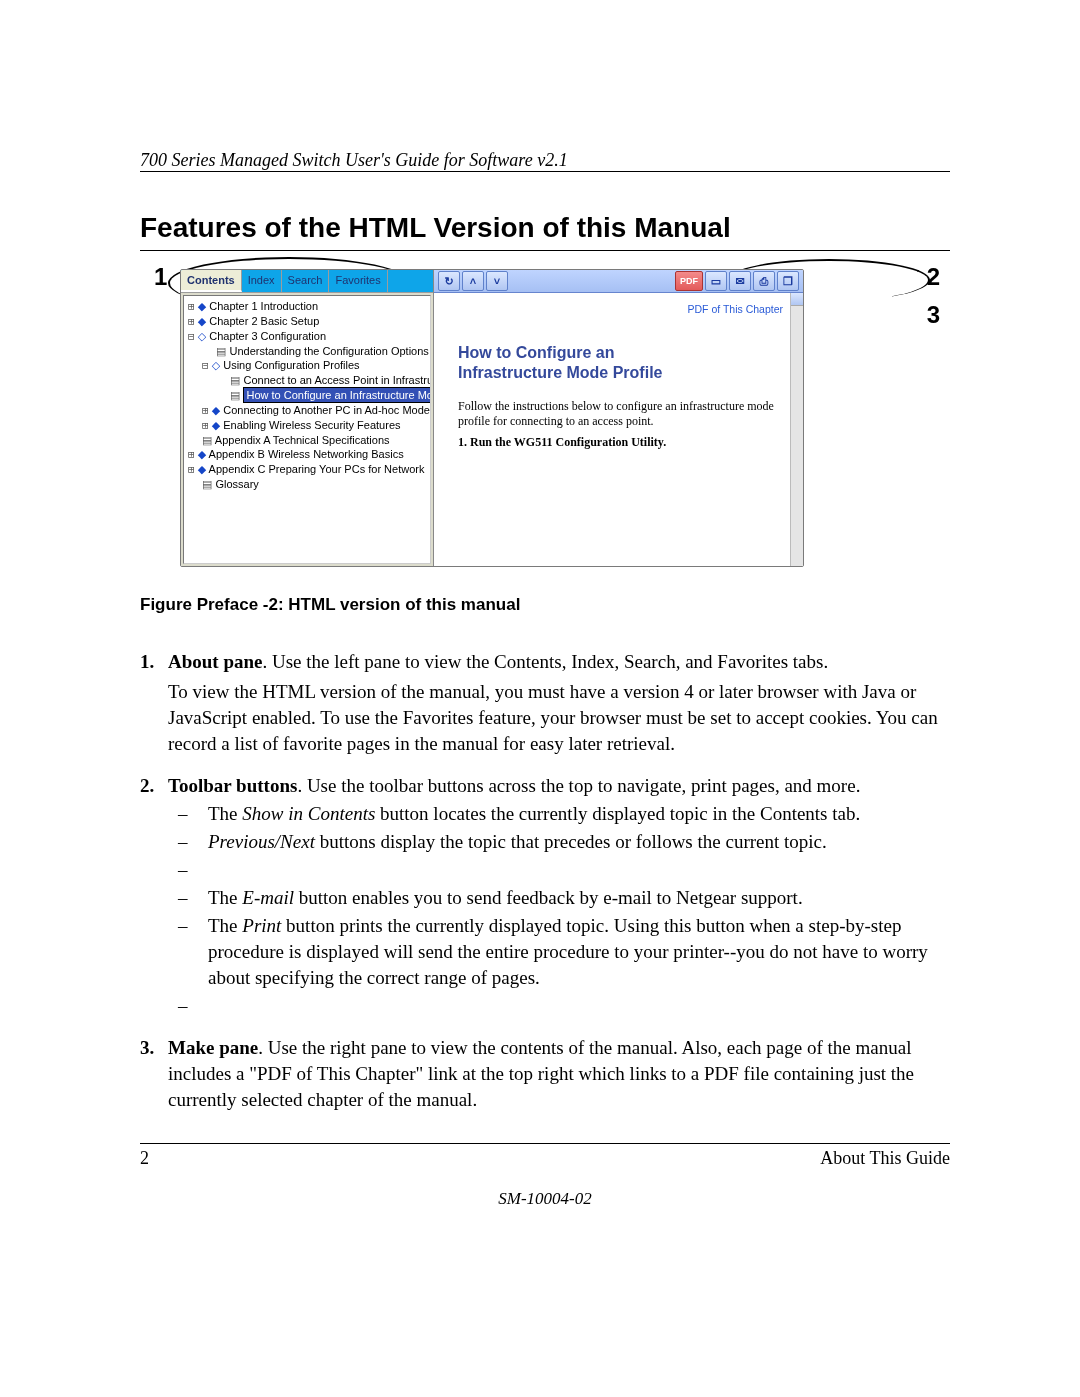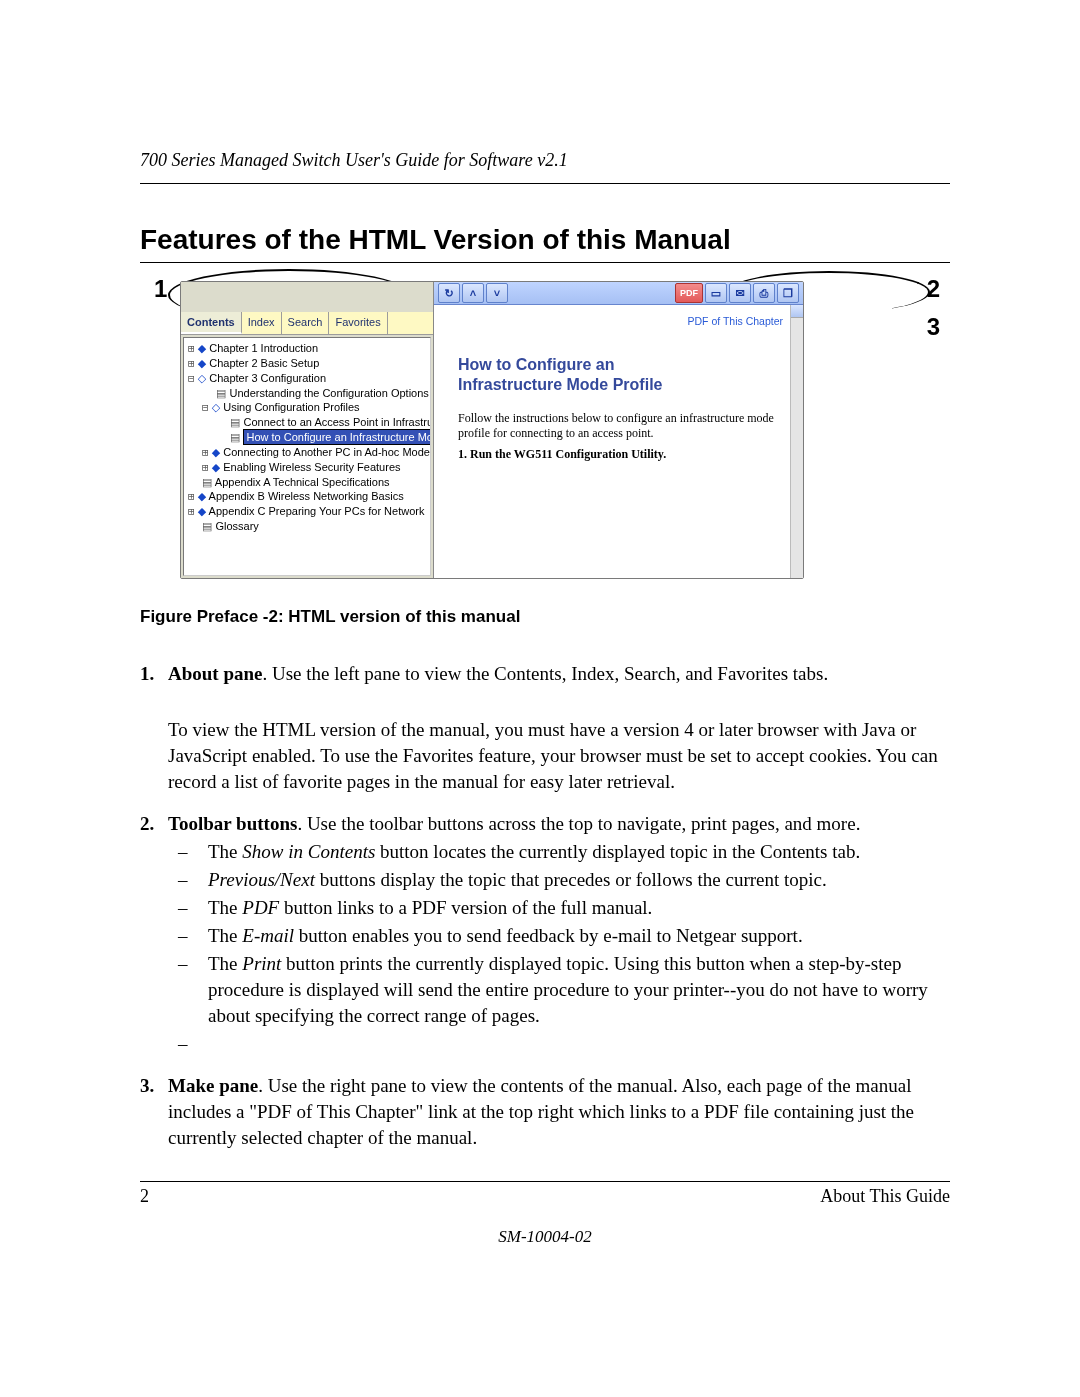--- a/index.html
+++ b/index.html
@@ -11,21 +11,21 @@
     height: 1397px;
     position: relative;
   }
   .page {
     padding: 150px 130px 0 140px;
   }
   .running-header {
     font-style: italic;
     font-size: 18px;
     border-bottom: 1.5px solid #000;
-    padding-bottom: 12px;
+    padding-bottom: 0;
   }
   .section-title {
     font-family: Arial, Helvetica, sans-serif;
     font-weight: bold;
     font-size: 28px;
     margin-top: 40px;
     border-bottom: 1.5px solid #000;
     padding-bottom: 6px;
   }
   .intro {
@@ -61,23 +61,22 @@
   
   .left-pane {
     width: 252px;
     border-right: 1px solid #888;
     background: #dcdccc;
     display: flex;
     flex-direction: column;
   }
   .tabs {
     display: flex;
-    background: #fef9c3;
+    background: #0ea5e9;
     border-bottom: 1px solid #9c9c9c;
-    margin-top: 30px;
   }
   .tab {
     font-size: 11px;
     padding: 4px 6px;
     border-right: 1px solid #9c9c9c;
     color: #20326f;
   }
   .tab.active {
     font-weight: bold;
     background: #ededd7;
@@ -193,21 +192,21 @@
   
   .num-list {
     margin-top: 34px;
     font-size: 19px;
     line-height: 26px;
   }
   .num-item { display: flex; margin-bottom: 16px; }
   .num-item .num { font-weight: bold; width: 28px; flex-shrink: 0; }
   .num-item .body { flex: 1; }
   .num-item .lead { font-weight: bold; }
-  .para { margin-top: 30px; }
+  .para { margin-top: 4px; }
   .dash-list .dash-item {
     display: flex;
     margin-top: 2px;
   }
   .dash-list .dash { width: 30px; flex-shrink: 0; padding-left: 10px; }
   em.i { font-style: italic; }
   .footer-rule {
     border-top: 1.5px solid #000;
     margin-top: 30px;
   }
@@ -323,21 +322,20 @@
           <div class="dash-item">
               <div class="dash">–</div>
               <div><span>The </span><em class="i">Show in Contents</em><span> button locates the currently displayed topic in the Contents tab.</span></div>
             </div>
           <div class="dash-item">
               <div class="dash">–</div>
               <div><em class="i">Previous/Next</em><span> buttons display the topic that precedes or follows the current topic.</span></div>
             </div>
           <div class="dash-item">
               <div class="dash">–</div>
-              <div><span>The </span><em class="i">PDF</em><span> button links to a PDF version of the full manual.</span></div>
             </div>
           <div class="dash-item">
               <div class="dash">–</div>
               <div><span>The </span><em class="i">E-mail</em><span> button enables you to send feedback by e-mail to Netgear support.</span></div>
             </div>
           <div class="dash-item">
               <div class="dash">–</div>
               <div><span>The </span><em class="i">Print</em><span> button prints the currently displayed topic. Using this button when a step-by-step procedure is displayed will send the entire procedure to your printer--you do not have to worry about specifying the correct range of pages.</span></div>
             </div>
           <div class="dash-item">

